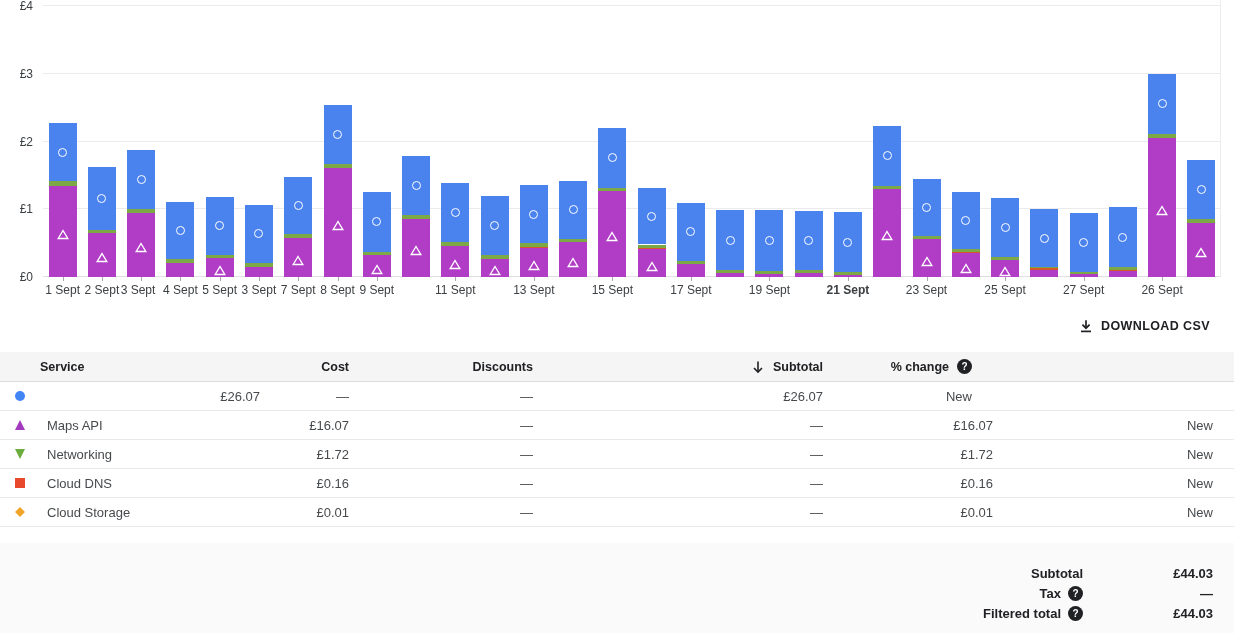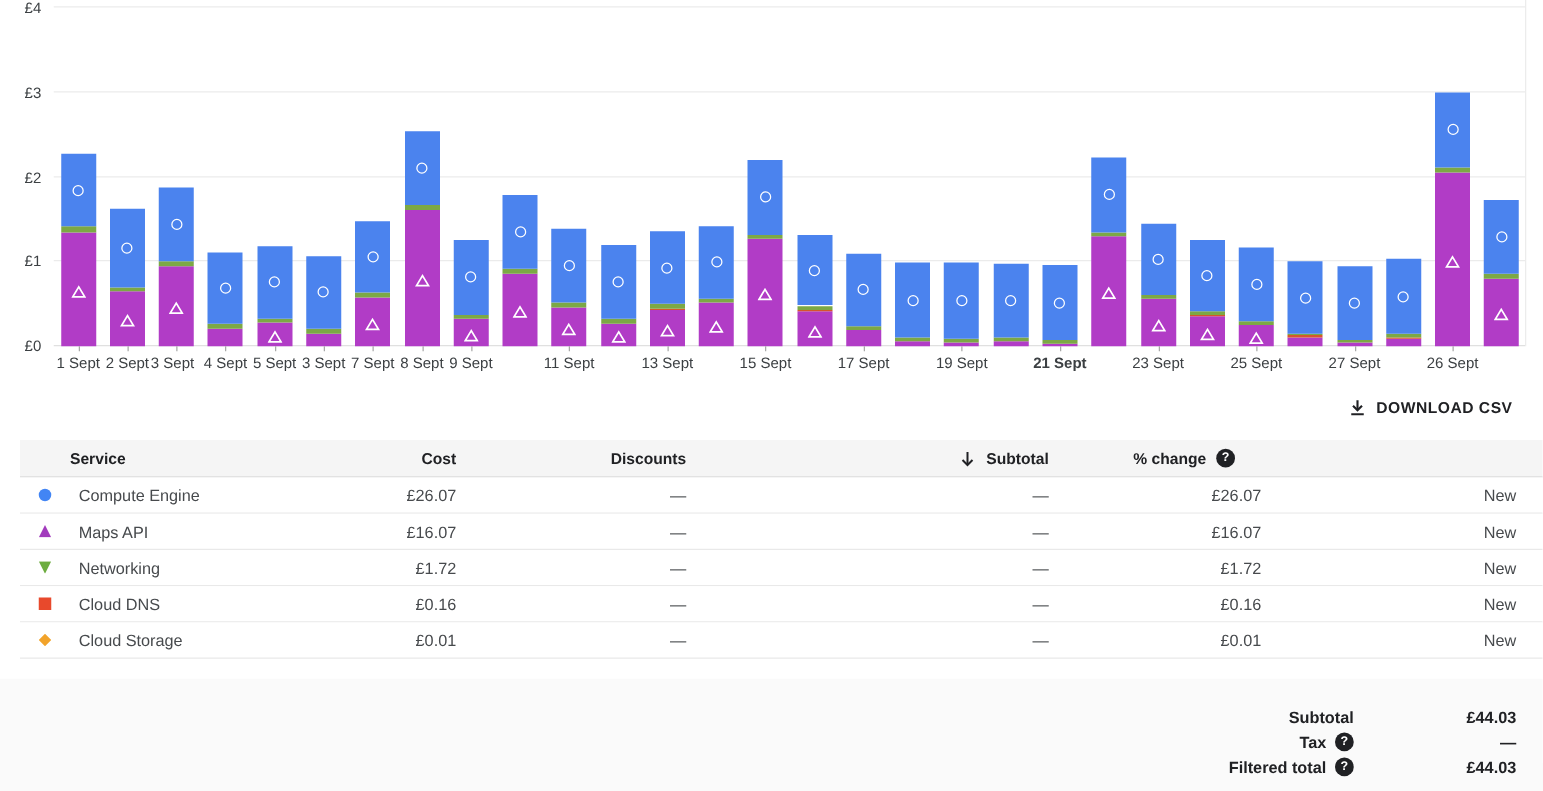--- a/index.html
+++ b/index.html
@@ -24,21 +24,21 @@
              font-size:12px; color:#3c4043; white-space:nowrap; }
 
   
   #download-csv { position:absolute; top:316px; right:24px; height:20px;
                   display:flex; align-items:center; gap:8px; cursor:pointer; }
   #download-csv span { font-size:12.5px; font-weight:bold; color:#202124; letter-spacing:.4px; }
 
   
   #service-table { position:absolute; top:352px; left:0; width:1234px; font-size:13px; }
   .tgrid { display:grid; grid-template-columns:40px 220px 89px 184px 290px 170px auto;
-           align-items:center;margin-left:16px; }
+           align-items:center; }
   .thead { height:30px; background:#f5f5f5; border-bottom:1px solid #dcdcdc;
            font-size:12.5px; font-weight:bold; color:#202124; }
   .trow  { height:29px; border-bottom:1px solid #e9e9e9; color:#474a4d; background:#fff; }
   .c-right { text-align:right; }
   .c-service { padding-left:7px; }
   .c-last { padding-right:21px; text-align:right; }
   .c-marker { display:flex; justify-content:center; }
   .hdr-flex { display:flex; align-items:center; justify-content:flex-end; gap:8px; }
   .lm { width:10px; height:10px; }
   .lm[data-shape="circle"] { border-radius:50%; }
@@ -326,21 +326,20 @@
     <div class="hdr-flex c-last">
       <span>% change</span>
       <span class="qicon"></span>
     </div>
   </div>
 
   <div class="tgrid trow">
     <div class="c-marker">
         <span class="lm" data-shape="circle" style="background-color: rgb(66, 133, 244);"></span>
       </div>
-    <div class="c-service">Compute Engine</div>
     <div class="c-right">£26.07</div>
     <div class="c-right">—</div>
     <div class="c-right">—</div>
     <div class="c-right">£26.07</div>
     <div class="c-last">New</div>
   </div>
 
   <div class="tgrid trow">
     <div class="c-marker">
         <span class="lm" data-shape="triangle" style="background-color: rgb(162, 59, 189);"></span>

